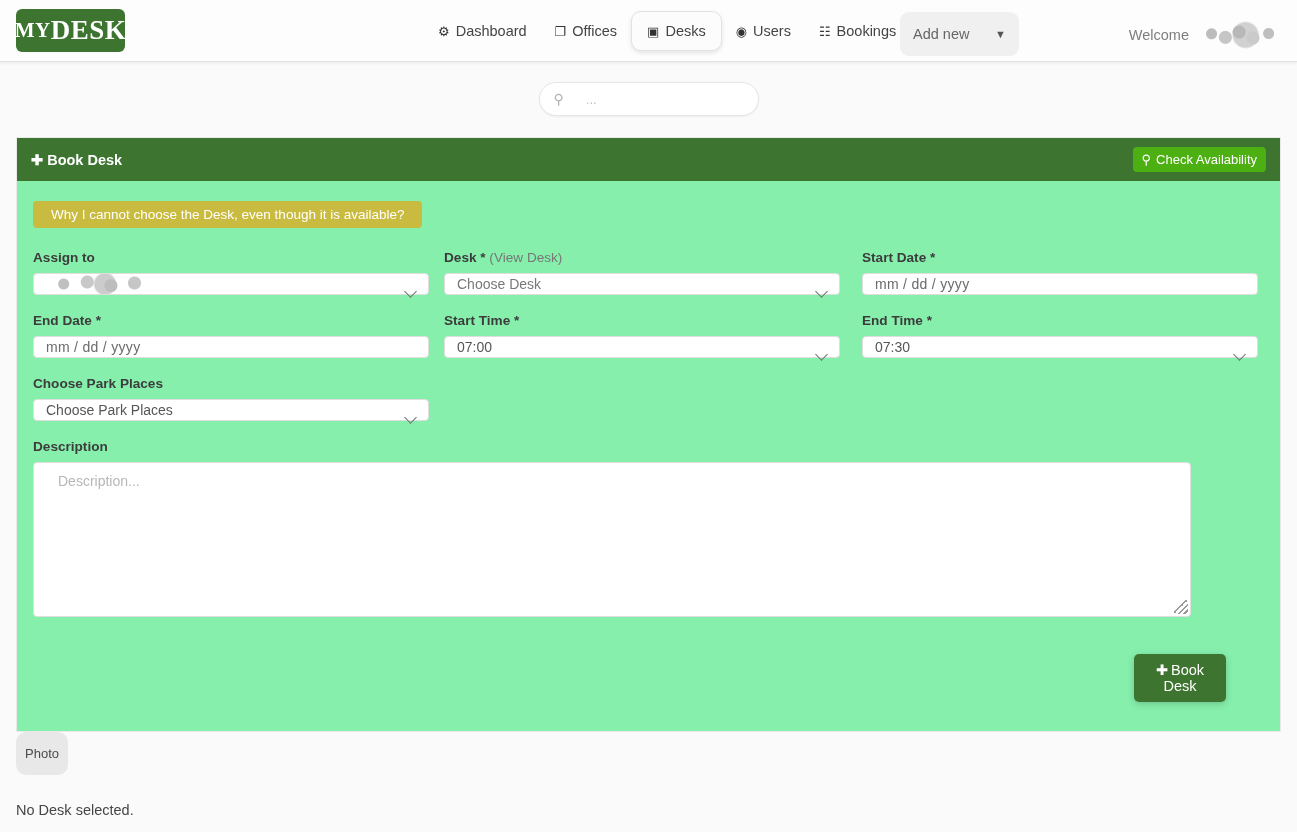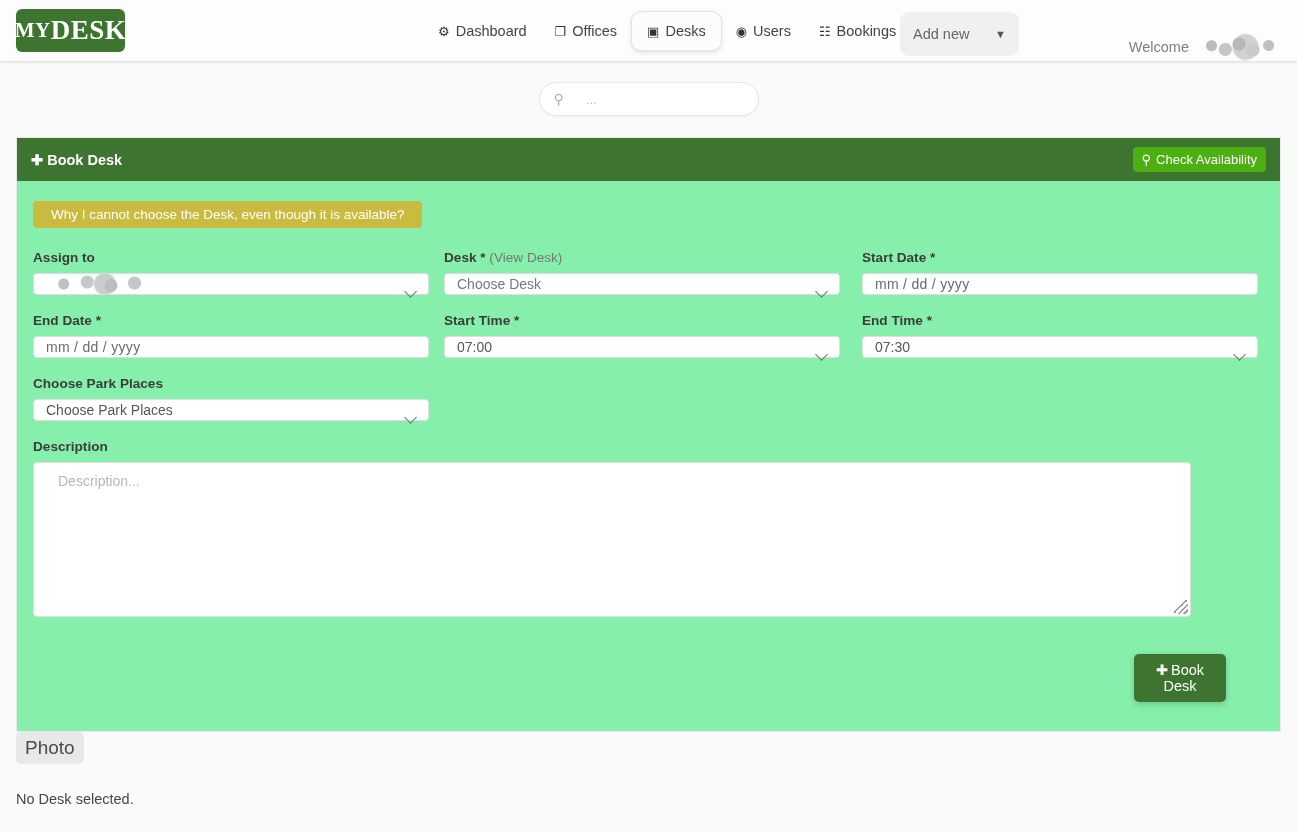--- a/index.html
+++ b/index.html
@@ -69,21 +69,21 @@
     display: flex; align-items: center; justify-content: space-between;
     padding: 0 13px;
     font-size: 14.5px;
     color: #666;
     cursor: pointer;
   }
   .addnew .caret { font-size: 11px; color: #555; }
 
   .welcome {
     position: absolute;
-    right: 10px; top: 32px;
+    right: 10px; top: 20px;
     display: flex; align-items: center;
     font-size: 14.5px;
     color: #7e7e7e;
   }
   .blur-pill {
     display: inline-block;
     margin-left: 6px;
     width: 92px; height: 30px;
     border-radius: 15px;
     background:
@@ -247,23 +247,23 @@
     font-family: "Liberation Sans", sans-serif;
     box-shadow: 0 2px 7px rgba(0,0,0,.18);
     cursor: pointer;
   }
   .book-btn .plus { margin-right: 3px; }
 
   .photo-tab {
     display: inline-block;
     background: #e8e8e8;
     color: #4b4b4b;
-    font-size: 19px;
-    padding: 5px 9px;
-    border-radius: 5px;
+    font-size: 13px;
+    padding: 14px 9px;
+    border-radius: 10px;
     margin-left: 16px;
     cursor: pointer;
   }
   .no-desk {
     margin: 27px 0 0 16px;
     font-size: 14.5px;
     color: #454545;
   }
 </style>
 </head>

